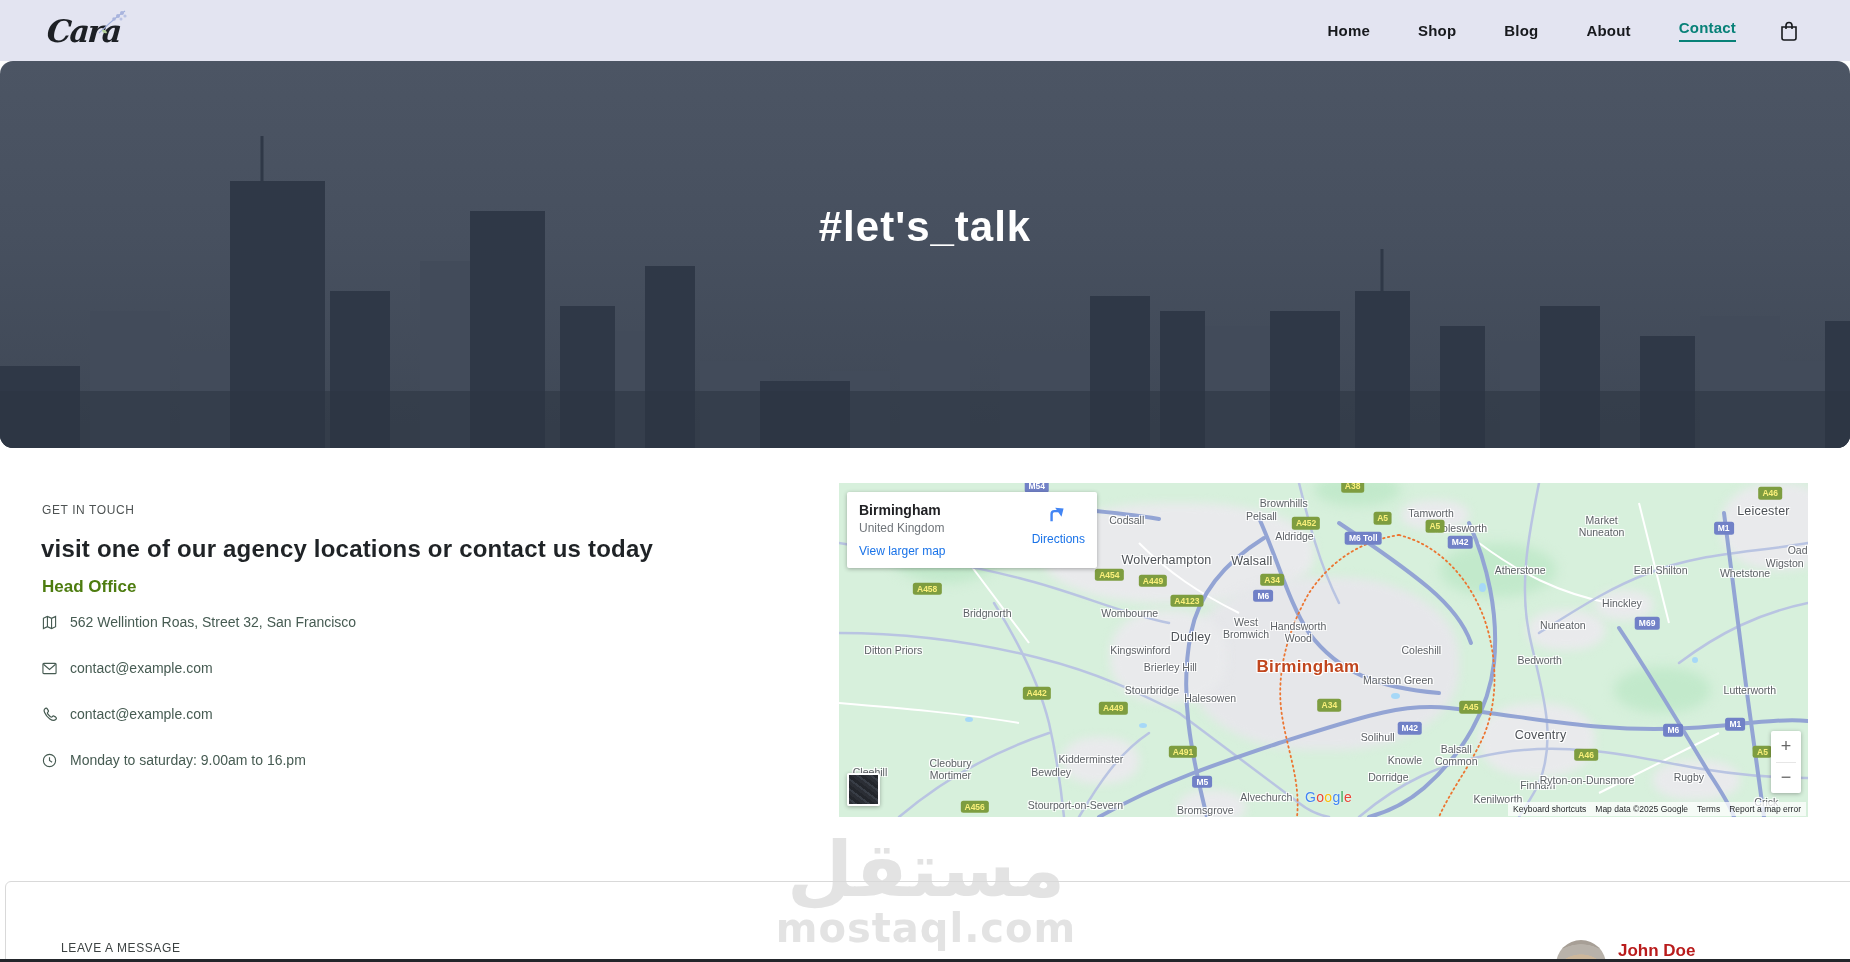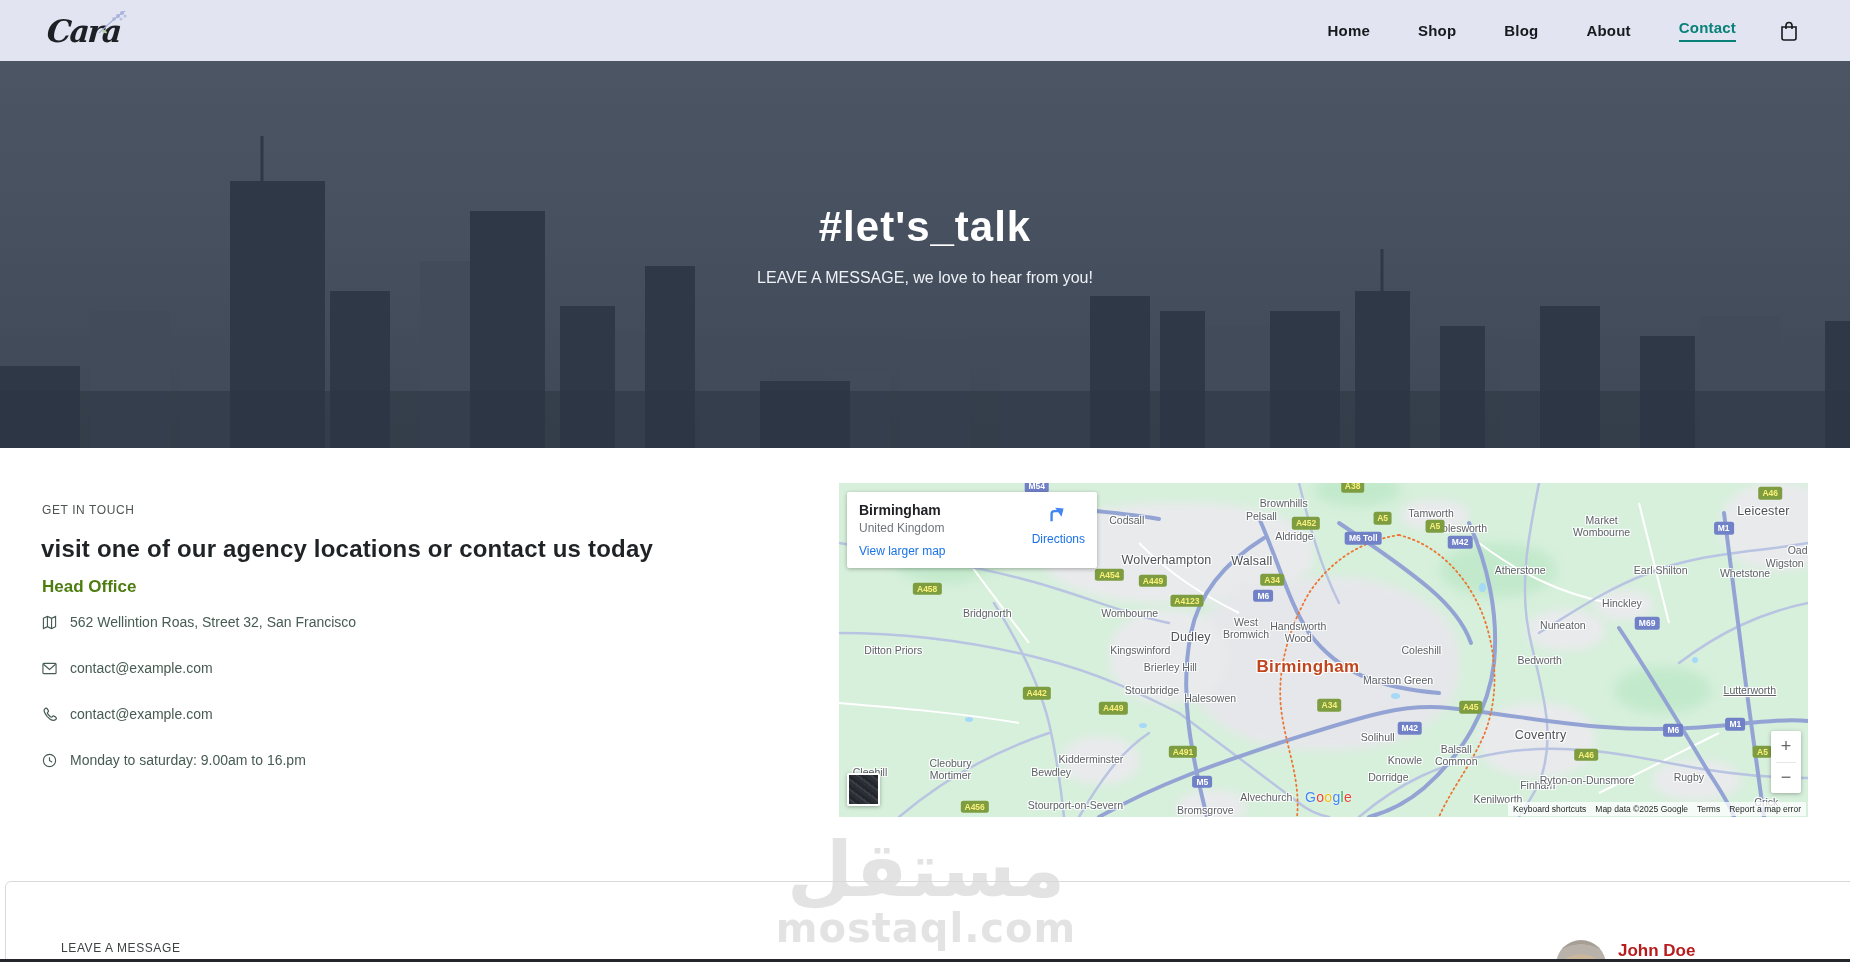--- a/index.html
+++ b/index.html
@@ -12,21 +12,21 @@
             display:flex; align-items:center; justify-content:space-between; padding:0 52px 0 47px; z-index:10; }
   .brand { position:relative; font-family:"DejaVu Serif", serif; font-style:italic; font-weight:700;
            font-size:31px; color:#1d2025; letter-spacing:-2px; transform:skewX(-4deg); }
   .nav-links { display:flex; align-items:center; gap:48px;justify-content:flex-end; }
   .nav-link { font-size:15px; font-weight:700; color:#17191d; text-decoration:none; letter-spacing:.2px; cursor:pointer; }
   .nav-link.active { color:#088178; border-bottom:2px solid #088178; padding-bottom:4px; }
   .cart-btn { margin-left:-4px; cursor:pointer; display:flex; align-items:center; }
 
   
   .hero { position:absolute; top:61px; left:0; width:1850px; height:387px; overflow:hidden;
-          background:linear-gradient(180deg,#4c5564 0%, #47505f 45%, #3e4755 100%); }
+          background:linear-gradient(180deg,#4c5564 0%, #47505f 45%, #3e4755 100%);border-radius:13px; }
   .hero svg.skyline { position:absolute; left:0; top:0; width:1850px; height:387px; }
   .hero-text { position:absolute; left:0; right:0; top:142px; text-align:center; color:#fff; z-index:2; }
   .hero-title { font-size:42px; font-weight:800; letter-spacing:1px; }
   .hero-sub { margin-top:18px; font-size:16px; color:#eef1f5; }
 
   
   .kicker { position:absolute; left:42px; top:503px; font-size:12px; color:#4e5353; letter-spacing:.6px; }
   .contact-heading { position:absolute; left:41px; top:535px; font-size:24px; font-weight:800; color:#1f2326; letter-spacing:.2px; }
   .office-title { position:absolute; left:42px; top:577px; font-size:17px; font-weight:800; color:#4d7c0f; }
   .detail-list { position:absolute; left:42px; top:612px; list-style:none; }
@@ -155,21 +155,20 @@
         <rect x="1640" y="275" width="55" height="112"></rect>
           <rect x="1825" y="260" width="25" height="127"></rect>
         <rect x="0" y="305" width="80" height="82"></rect>
       </g>
       <line x1="262" y1="75" x2="262" y2="122" stroke="#2f3847" stroke-width="3"></line>
       <line x1="1382" y1="188" x2="1382" y2="232" stroke="#2f3847" stroke-width="3"></line>
       <rect x="0" y="330" width="1850" height="57" fill="#2b3442" opacity="0.55"></rect>
     </svg>
     <div class="hero-text" data-interactable="false">
       <div class="hero-title" data-interactable="false">#let's_talk</div>
-      <div class="hero-sub" data-interactable="false">LEAVE A MESSAGE, we love to hear from you!</div>
     </div>
   </section>
 
   <div class="kicker" data-interactable="false">GET IN TOUCH</div>
   <h2 class="contact-heading" data-interactable="false">visit one of our agency locations or contact us today</h2>
   <h3 class="office-title" data-interactable="false">Head Office</h3>
 
   <ul class="detail-list" data-interactable="false">
     <li class="detail-row" data-interactable="false">
       <span class="d-icon" data-interactable="false">
@@ -276,30 +275,30 @@
         <span class="map-label city" data-interactable="false" style="left: 42.6%; top: 23.5%;">Walsall</span>
         <span class="map-label city" data-interactable="false" style="left: 36.3%; top: 46%;">Dudley</span>
         <span class="map-label city" data-interactable="false" style="left: 72.4%; top: 75.5%;">Coventry</span>
         <span class="map-label city" data-interactable="false" style="left: 95.4%; top: 8.5%;">Leicester</span>
         <span class="map-label town" data-interactable="false" style="left: 29.7%; top: 11%;">Codsall</span>
         <span class="map-label town" data-interactable="false" style="left: 43.6%; top: 10%;">Pelsall</span>
         <span class="map-label town" data-interactable="false" style="left: 45.9%; top: 6%;">Brownhills</span>
         <span class="map-label town" data-interactable="false" style="left: 47%; top: 16%;">Aldridge</span>
         <span class="map-label town" data-interactable="false" style="left: 61.1%; top: 9%;">Tamworth</span>
         <span class="map-label town" data-interactable="false" style="left: 64.2%; top: 13.5%;">Polesworth</span>
-        <span class="map-label town wrap" data-interactable="false" style="left: 78.7%; top: 13%; width: 70px;">Market Wombourne</span>
+        <span class="map-label town wrap" data-interactable="false" style="left: 78.7%; top: 13%; width: 70px;">Market Nuneaton</span>
         <span class="map-label town" data-interactable="false" style="left: 70.3%; top: 26%;">Atherstone</span>
         <span class="map-label town" data-interactable="false" style="left: 84.8%; top: 26%;">Earl Shilton</span>
         <span class="map-label town" data-interactable="false" style="left: 93.5%; top: 27%;">Whetstone</span>
         <span class="map-label town" data-interactable="false" style="left: 99.5%; top: 20%;">Oadby</span>
         <span class="map-label town" data-interactable="false" style="left: 97.6%; top: 24%;">Wigston</span>
         <span class="map-label town" data-interactable="false" style="left: 80.8%; top: 36%;">Hinckley</span>
         <span class="map-label town" data-interactable="false" style="left: 74.7%; top: 42.5%;">Nuneaton</span>
         <span class="map-label town" data-interactable="false" style="left: 72.3%; top: 53%;">Bedworth</span>
-        <span class="map-label town" data-interactable="false" style="left: 94%; top: 62%; text-decoration: underline;">Lutterworth</span>
+        <span class="map-label town" data-interactable="false" style="left: 94%; top: 62%;">Lutterworth</span>
         <span class="map-label town" data-interactable="false" style="left: 60.1%; top: 50%;">Coleshill</span>
         <span class="map-label town" data-interactable="false" style="left: 57.7%; top: 59%;">Marston Green</span>
         <span class="map-label town wrap" data-interactable="false" style="left: 42%; top: 43.5%; width: 66px;">West Bromwich</span>
         <span class="map-label town wrap" data-interactable="false" style="left: 47.4%; top: 44.5%; width: 82px;">Handsworth Wood</span>
         <span class="map-label town" data-interactable="false" style="left: 30%; top: 39%;">Wombourne</span>
         <span class="map-label town" data-interactable="false" style="left: 31.1%; top: 50%;">Kingswinford</span>
         <span class="map-label town" data-interactable="false" style="left: 34.2%; top: 55%;">Brierley Hill</span>
         <span class="map-label town" data-interactable="false" style="left: 32.3%; top: 62%;">Stourbridge</span>
         <span class="map-label town" data-interactable="false" style="left: 38.3%; top: 64.5%;">Halesowen</span>
         <span class="map-label town" data-interactable="false" style="left: 15.3%; top: 39%;">Bridgnorth</span>

